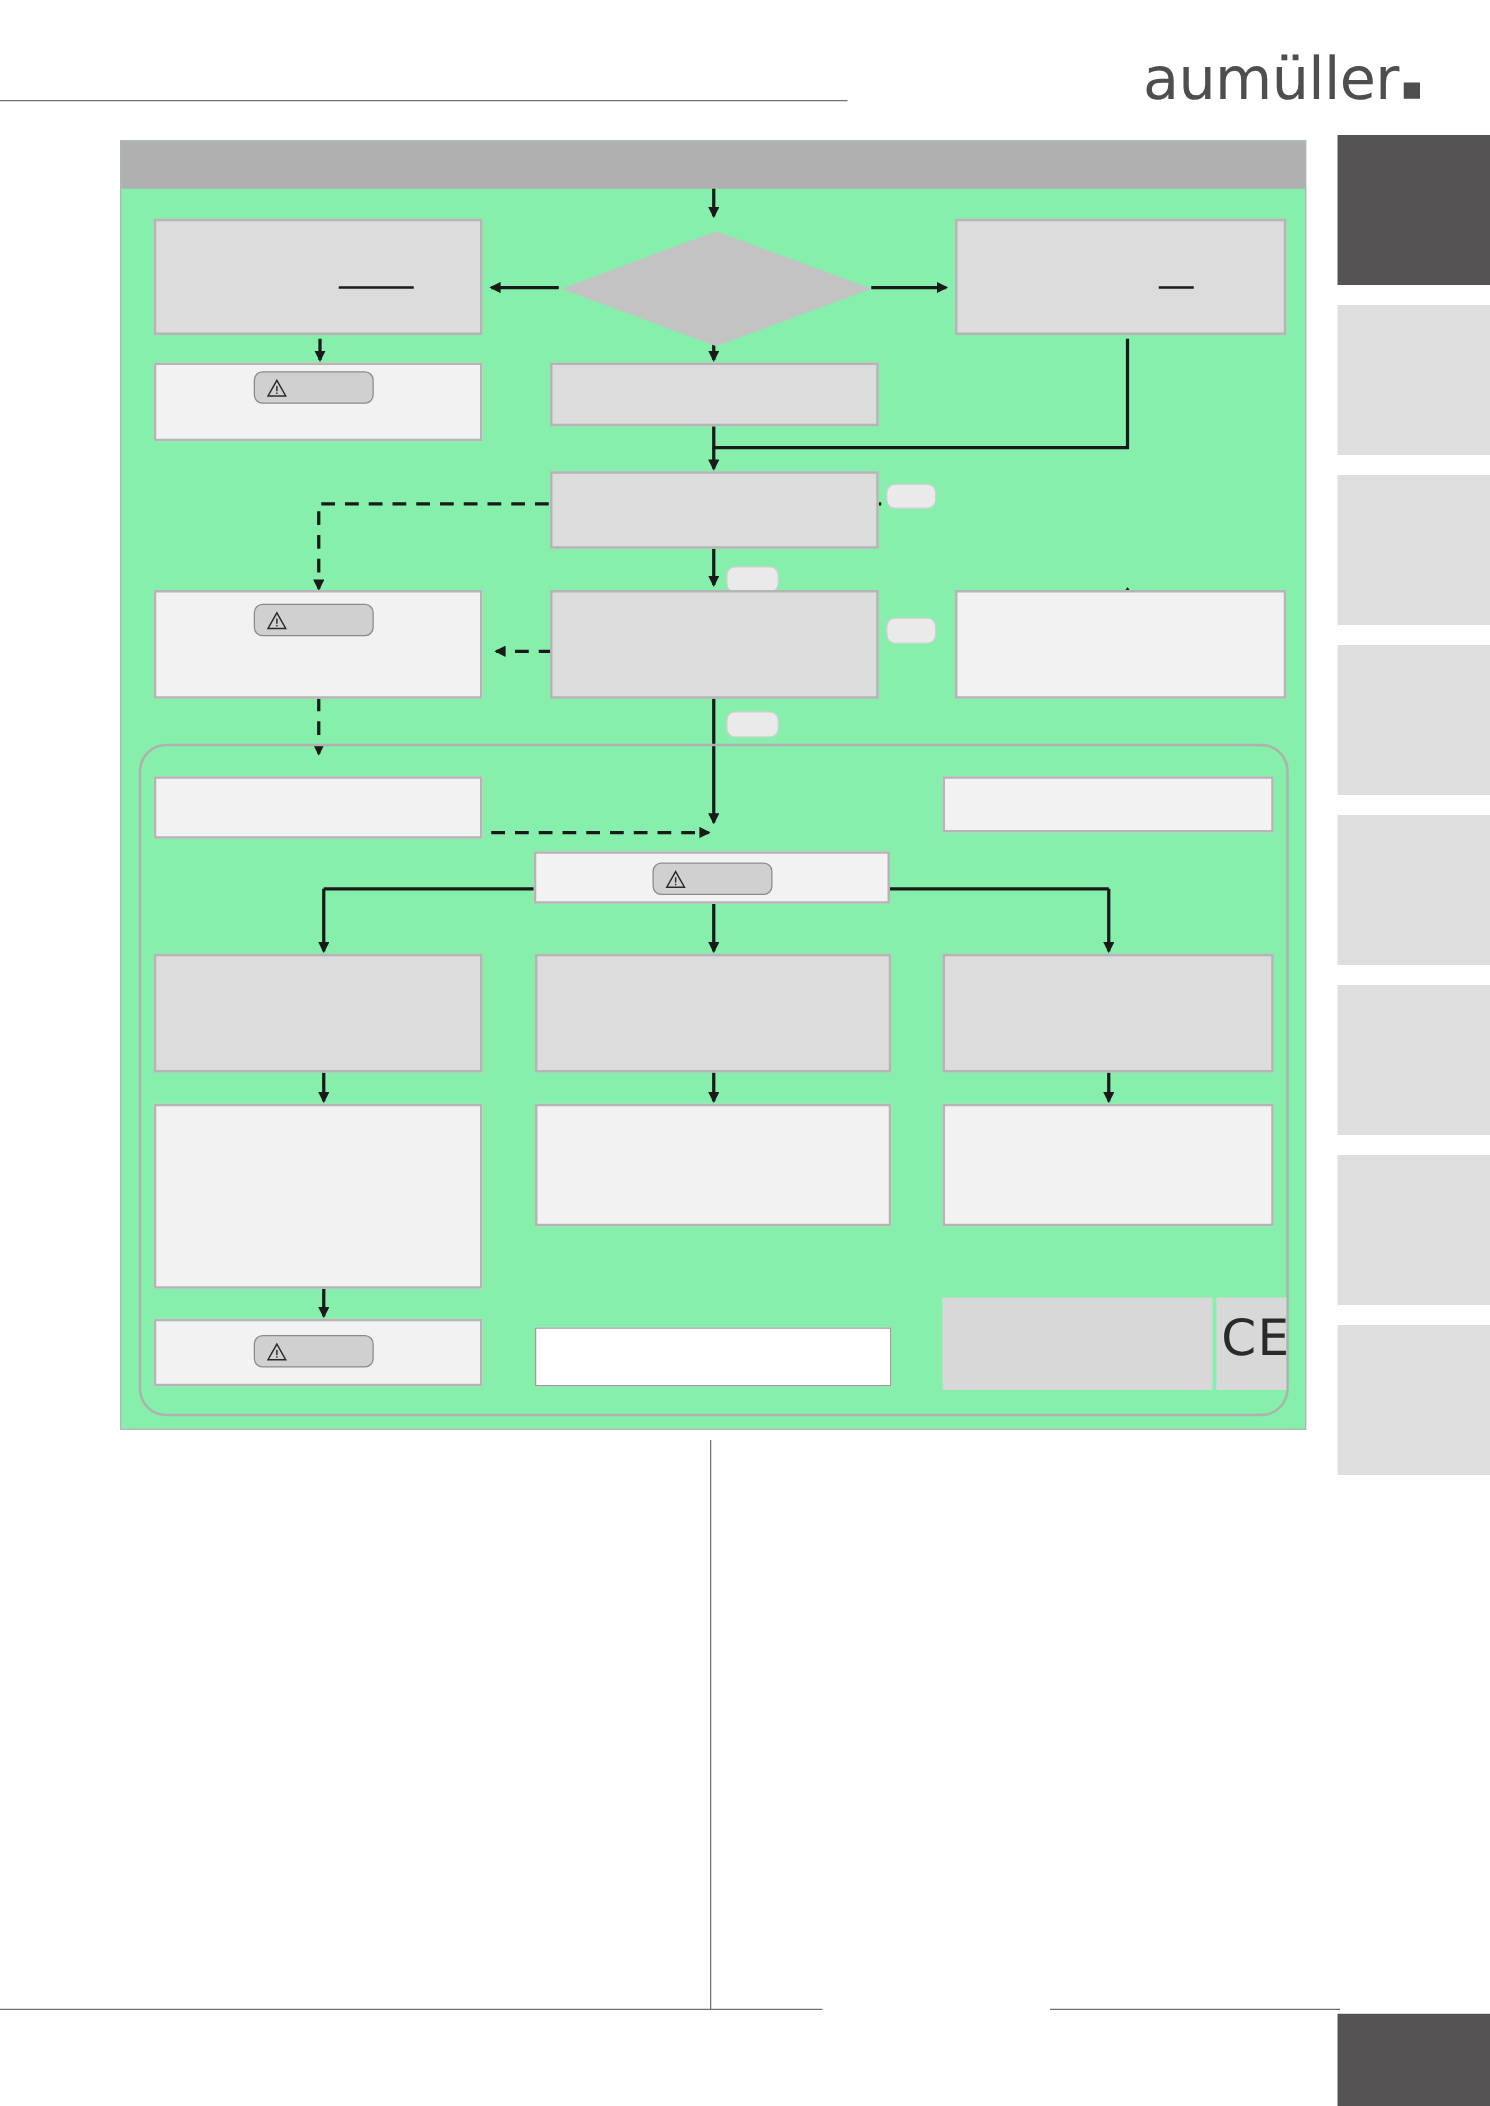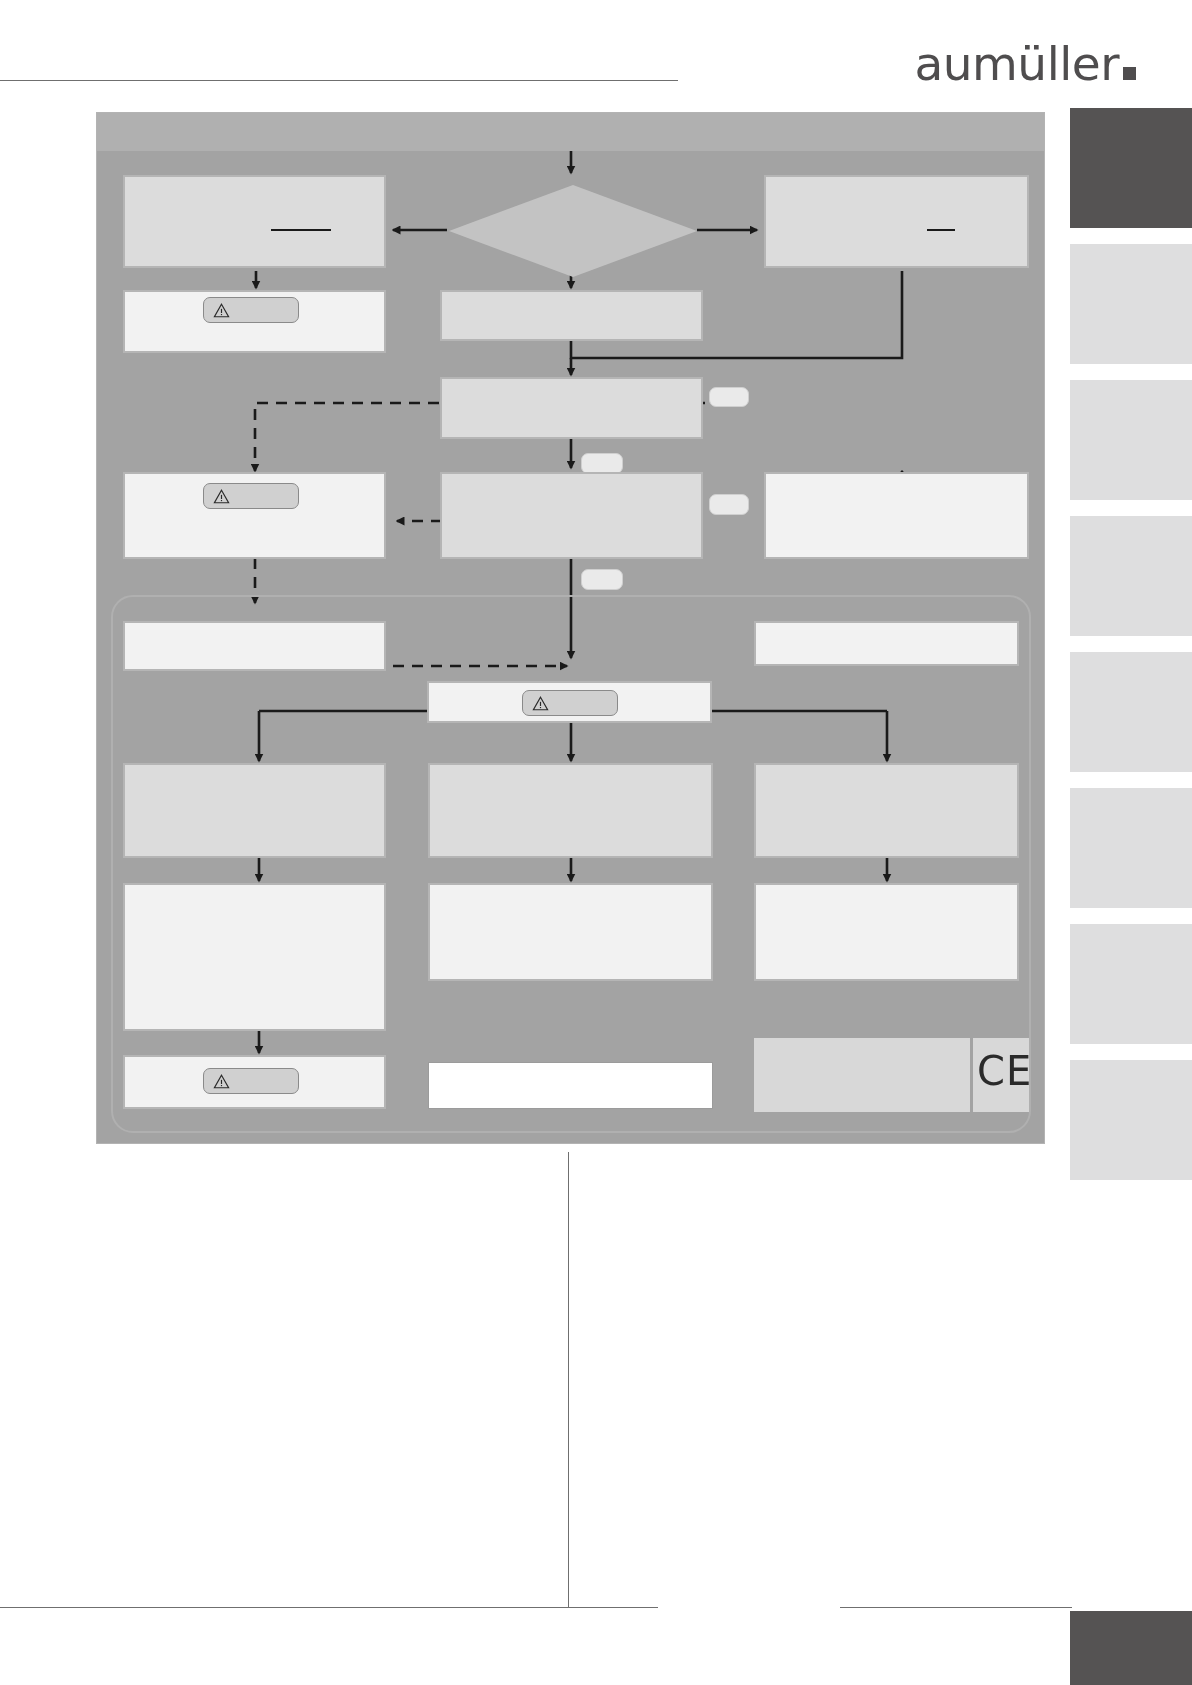--- a/index.html
+++ b/index.html
@@ -54,21 +54,21 @@
   .column-divider {
     position: absolute; left: 568px; top: 1152px; width: 1px; height: 456px;
     background: #6f6f6f;
   }
 
   
   .diagram {
     position: absolute; left: 96px; top: 112px;
     width: 949px; height: 1032px;
     border: 1px solid #b3b3b3;
-    background: #a3a3a3;
+    background: #86efac;
   }
   .diagram-title-bar {
     position: absolute; left: 0; top: 0; width: 947px; height: 38px;
     background: #b0b0b0;
   }
 
   
   .node {
     position: absolute;
     border: 2px solid #b5b5b5;

